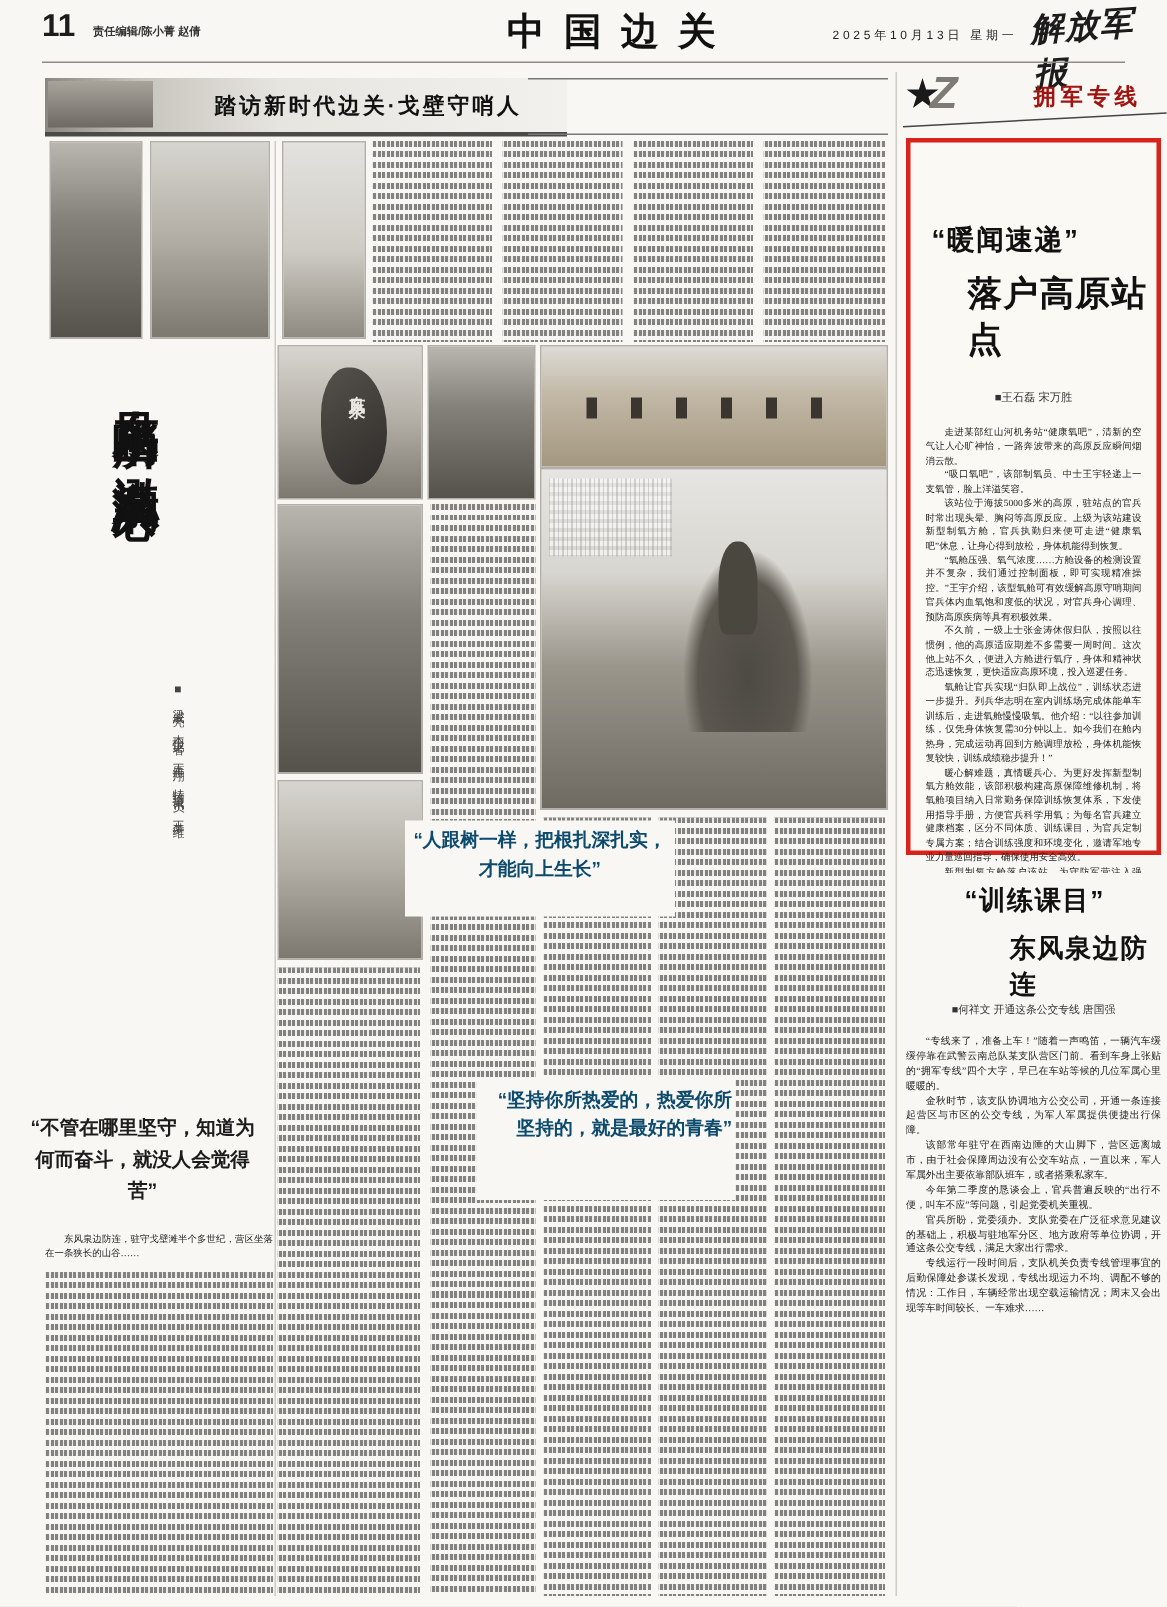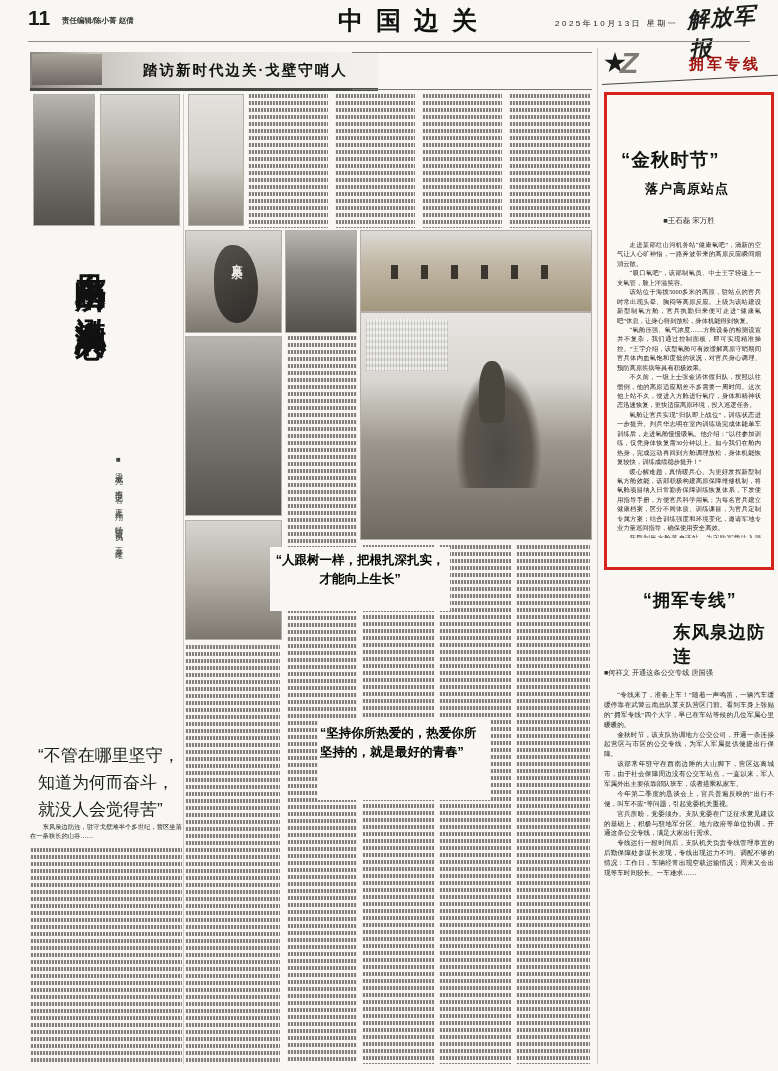--- a/index.html
+++ b/index.html
@@ -1,37 +1,37 @@
 <!DOCTYPE html>
 <html><head>
 <meta charset="utf-8">
 <style>
   html,body{margin:0;padding:0;background:#e9e7e2;}
   #page{position:relative;width:778px;height:1071px;margin:0 auto;background:#f8f7f3;overflow:hidden;
         font-family:"Liberation Serif","DejaVu Serif",serif;color:#1c1c1c;}
   .abs{position:absolute;}
-  .sans{font-family:"Liberation Sans","DejaVu Sans",sans-serif;}
+  .sans{font-family:"Liberation Sans","DejaVu Sans",sans-serif;text-align:center;}
   .rule{background:#8f8c86;}
   
   .sim{opacity:.62;background-image:
        repeating-linear-gradient(to right, rgba(248,247,243,.9) 0 1px, transparent 1px 3px),
        repeating-linear-gradient(to bottom, #3c3c3c 0 4px, #f8f7f3 4px 7px);}
   .sim-light{opacity:.8;background-image:
        repeating-linear-gradient(to right, rgba(120,120,120,.35) 0 1px, transparent 1px 3px),
        repeating-linear-gradient(to bottom, rgba(250,250,250,.85) 0 3px, transparent 3px 6px);}
   .photo{background:#c9c6bf;border:1px solid #b3b0a9;box-sizing:border-box;}
   .ph-sky{background:linear-gradient(to bottom,#e3e2de 0%,#cfccc5 55%,#8e8a81 100%);}
   .ph-dark{background:linear-gradient(to bottom,#b9b6af 0%,#84807a 40%,#55524c 100%);}
   .ph-mid{background:linear-gradient(to bottom,#d7d5d0 0%,#b1ada4 50%,#7c786f 100%);}
   .vtext{writing-mode:vertical-rl;text-orientation:upright;}
   .jbody{font-size:6.3px;line-height:1.5;text-align:justify;color:#222;overflow:hidden;}
   .jbody p{margin:0;text-indent:2em;}
   .headline-big{font-family:"Liberation Sans","DejaVu Sans",sans-serif;font-weight:900;color:#111;margin-left:25px;}
   .subhead-box{background:#f8f7f3;font-family:"Liberation Sans","DejaVu Sans",sans-serif;
-               font-weight:900;font-size:12.5px;line-height:1.55;color:#000000;}
+               font-weight:900;font-size:12.5px;line-height:1.55;color:#0c4a6e;}
 </style>
 </head>
 <body>
 
 <div id="page">
 
   <div class="abs sans" style="left:28px;top:6px;font-size:21px;font-weight:900;">11</div>
   <div class="abs sans" style="left:62px;top:16px;font-size:7.5px;color:#333;font-weight:bold;">责任编辑/陈小菁  赵倩</div>
   <div class="abs headline-big" style="left:0;top:4px;width:778px;text-align:center;font-size:25px;letter-spacing:13px;">中国边关</div>
   <div class="abs sans" style="left:555px;top:18px;font-size:8px;letter-spacing:2.5px;color:#222;">2025年10月13日 星期一</div>
@@ -46,21 +46,21 @@
   <div class="abs" style="left:352px;top:52px;width:240px;height:36px;border-top:1px solid #777;border-bottom:1px solid #777;"></div>
 
   <div class="abs" style="left:183px;top:94px;width:1px;height:970px;background:#cfccc5;"></div>
   <div class="abs" style="left:597px;top:48px;width:1px;height:1016px;background:#cfccc5;"></div>
 
   <div class="abs photo ph-dark" style="left:33px;top:94px;width:62px;height:132px;"></div>
 
   <div class="abs vtext headline-big" style="left:44px;top:248px;height:470px;font-size:31px;letter-spacing:2px;">东风泉哨所：一泓清泉润兵心</div>
   <div class="abs vtext" style="left:112px;top:455px;height:270px;font-size:8px;color:#444;letter-spacing:2px;">■梁成亮  本报记者  王雁翔  特约通讯员  王梦维</div>
 
-  <div class="abs sans" style="left:38px;top:742px;width:150px;font-size:17px;font-weight:400;line-height:1.6;">“不管在哪里坚守，知道为何而奋斗，就没人会觉得苦”</div>
+  <div class="abs sans" style="left:20px;top:742px;width:150px;font-size:13px;font-weight:700;line-height:1.6;">“不管在哪里坚守，知道为何而奋斗，就没人会觉得苦”</div>
 
   <div class="abs jbody" style="left:30px;top:822px;width:152px;height:22px;">
       <p>东风泉边防连，驻守戈壁滩半个多世纪，营区坐落在一条狭长的山谷……</p>
     </div>
   <div class="abs sim" style="left:30px;top:848px;width:152px;height:216px;"></div>
 
   <div class="abs photo ph-mid" style="left:100px;top:94px;width:80px;height:132px;"></div>
   <div class="abs photo ph-sky" style="left:188px;top:94px;width:56px;height:132px;"></div>
 
   <div class="abs sim" style="left:248px;top:94px;width:80px;height:134px;"></div>
@@ -87,46 +87,46 @@
   <div class="abs photo ph-dark" style="left:185px;top:336px;width:97px;height:180px;"></div>
   <div class="abs photo ph-mid" style="left:185px;top:520px;width:97px;height:120px;"></div>
 
   <div class="abs sim" style="left:287px;top:336px;width:70px;height:728px;"></div>
   <div class="abs sim" style="left:185px;top:645px;width:95px;height:419px;"></div>
   <div class="abs sim" style="left:362px;top:545px;width:72px;height:519px;"></div>
   <div class="abs sim" style="left:439px;top:545px;width:72px;height:519px;"></div>
   <div class="abs sim" style="left:516px;top:545px;width:74px;height:519px;"></div>
 
   <div class="abs subhead-box" style="left:270px;top:547px;width:180px;height:64px;padding:4px 2px;box-sizing:border-box;text-align:center;">“人跟树一样，把根扎深扎实，才能向上生长”</div>
-  <div class="abs subhead-box" style="left:318px;top:720px;width:172px;height:80px;padding:4px 2px;box-sizing:border-box;text-align:left;">“坚持你所热爱的，热爱你所坚持的，就是最好的青春”</div>
+  <div class="abs subhead-box" style="left:318px;top:720px;width:172px;height:80px;padding:4px 2px;box-sizing:border-box;text-align:right;">“坚持你所热爱的，热爱你所坚持的，就是最好的青春”</div>
 
   <div class="abs" style="left:604px;top:50px;width:56px;height:34px;">
     <div class="abs" style="left:0;top:2px;width:22px;height:22px;background:#1a1a1a;clip-path:polygon(50% 0%,61% 35%,98% 35%,68% 57%,79% 91%,50% 70%,21% 91%,32% 57%,2% 35%,39% 35%);"></div>
     <div class="abs sans" style="left:16px;top:-4px;font-size:30px;font-weight:900;font-style:italic;color:#7e7b75;">Z</div>
   </div>
   <div class="abs headline-big" style="left:664px;top:55px;font-size:15px;letter-spacing:3px;color:#a01410;">拥军专线</div>
   <div class="abs" style="left:602px;top:84px;width:176px;height:1px;background:#444;transform:rotate(-3deg);transform-origin:left center;"></div>
 
   <div class="abs" style="left:604px;top:92px;width:170px;height:478px;border:3px solid #d8231c;box-sizing:border-box;background:#fbf9f4;">
-    <div class="headline-big" style="margin:52px 0 0 14px;font-size:18.5px;letter-spacing:1px;">“金秋时节”</div>
-    <div class="headline-big" style="margin:8px 0 0 38px;font-size:13px;letter-spacing:1px;">落户高原站点</div>
+    <div class="headline-big" style="margin:52px 0 0 14px;font-size:18.5px;letter-spacing:1px;">“暖闻速递”</div>
+    <div class="headline-big" style="margin:8px 0 0 38px;font-size:23px;letter-spacing:1px;">落户高原站点</div>
     <div class="sans" style="margin:18px 0 0 0;text-align:center;font-size:7.5px;color:#333;">■王石磊  宋万胜</div>
     <div class="jbody" style="margin:14px 10px 0 10px;height:298px;">
       <p>走进某部红山河机务站“健康氧吧”，清新的空气让人心旷神怡，一路奔波带来的高原反应瞬间烟消云散。</p>
       <p>“吸口氧吧”，该部制氧员、中士王宇轻递上一支氧管，脸上洋溢笑容。</p>
       <p>该站位于海拔5000多米的高原，驻站点的官兵时常出现头晕、胸闷等高原反应。上级为该站建设新型制氧方舱，官兵执勤归来便可走进“健康氧吧”休息，让身心得到放松，身体机能得到恢复。</p>
       <p>“氧舱压强、氧气浓度……方舱设备的检测设置并不复杂，我们通过控制面板，即可实现精准操控。”王宇介绍，该型氧舱可有效缓解高原守哨期间官兵体内血氧饱和度低的状况，对官兵身心调理、预防高原疾病等具有积极效果。</p>
       <p>不久前，一级上士张金涛休假归队，按照以往惯例，他的高原适应期差不多需要一周时间。这次他上站不久，便进入方舱进行氧疗，身体和精神状态迅速恢复，更快适应高原环境，投入巡逻任务。</p>
       <p>氧舱让官兵实现“归队即上战位”，训练状态进一步提升。列兵华志明在室内训练场完成体能单车训练后，走进氧舱慢慢吸氧。他介绍：“以往参加训练，仅凭身体恢复需30分钟以上。如今我们在舱内热身，完成运动再回到方舱调理放松，身体机能恢复较快，训练成绩稳步提升！”</p>
       <p>暖心解难题，真情暖兵心。为更好发挥新型制氧方舱效能，该部积极构建高原保障维修机制，将氧舱项目纳入日常勤务保障训练恢复体系，下发使用指导手册，方便官兵科学用氧；为每名官兵建立健康档案，区分不同体质、训练课目，为官兵定制专属方案；结合训练强度和环境变化，邀请军地专业力量巡回指导，确保使用安全高效。</p>
       <p>新型制氧方舱落户该站，为守防军营注入强劲“氧动力”。眼下训练间隙走进氧舱，官兵脸上笑容多了，练兵热情更高了。</p>
     </div>
   </div>
 
-  <div class="abs headline-big" style="left:618px;top:588px;font-size:17.5px;letter-spacing:1px;">“拥军专线”</div>
+  <div class="abs headline-big" style="left:618px;top:588px;font-size:17.5px;letter-spacing:1px;">“训练课目”</div>
   <div class="abs headline-big" style="left:648px;top:620px;font-size:17.5px;letter-spacing:1px;">东风泉边防连</div>
   <div class="abs sans" style="left:604px;top:668px;width:170px;font-size:7.2px;color:#333;">■何祥文  开通这条公交专线  唐国强</div>
   <div class="abs jbody" style="left:604px;top:690px;width:170px;height:374px;font-size:6.6px;">
     <p>“专线来了，准备上车！”随着一声鸣笛，一辆汽车缓缓停靠在武警云南总队某支队营区门前。看到车身上张贴的“拥军专线”四个大字，早已在车站等候的几位军属心里暖暖的。</p>
     <p>金秋时节，该支队协调地方公交公司，开通一条连接起营区与市区的公交专线，为军人军属提供便捷出行保障。</p>
     <p>该部常年驻守在西南边陲的大山脚下，营区远离城市，由于社会保障周边没有公交车站点，一直以来，军人军属外出主要依靠部队班车，或者搭乘私家车。</p>
     <p>今年第二季度的恳谈会上，官兵普遍反映的“出行不便，叫车不应”等问题，引起党委机关重视。</p>
     <p>官兵所盼，党委须办。支队党委在广泛征求意见建议的基础上，积极与驻地军分区、地方政府等单位协调，开通这条公交专线，满足大家出行需求。</p>
     <p>专线运行一段时间后，支队机关负责专线管理事宜的后勤保障处参谋长发现，专线出现运力不均、调配不够的情况：工作日，车辆经常出现空载运输情况；周末又会出现等车时间较长、一车难求……</p>
   </div>

